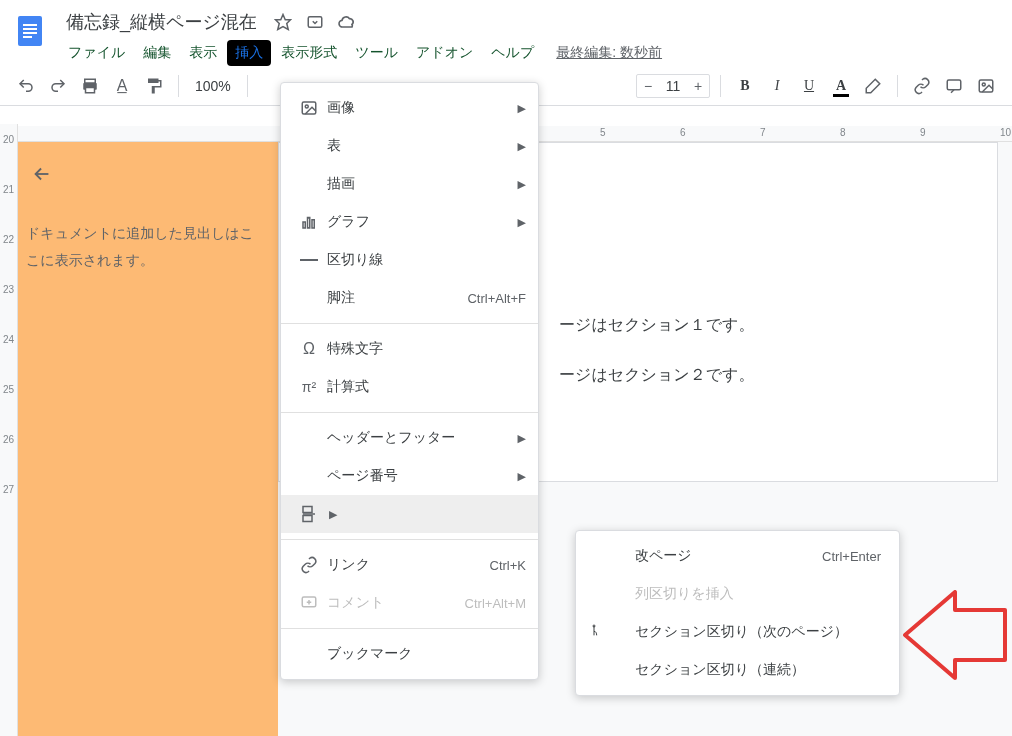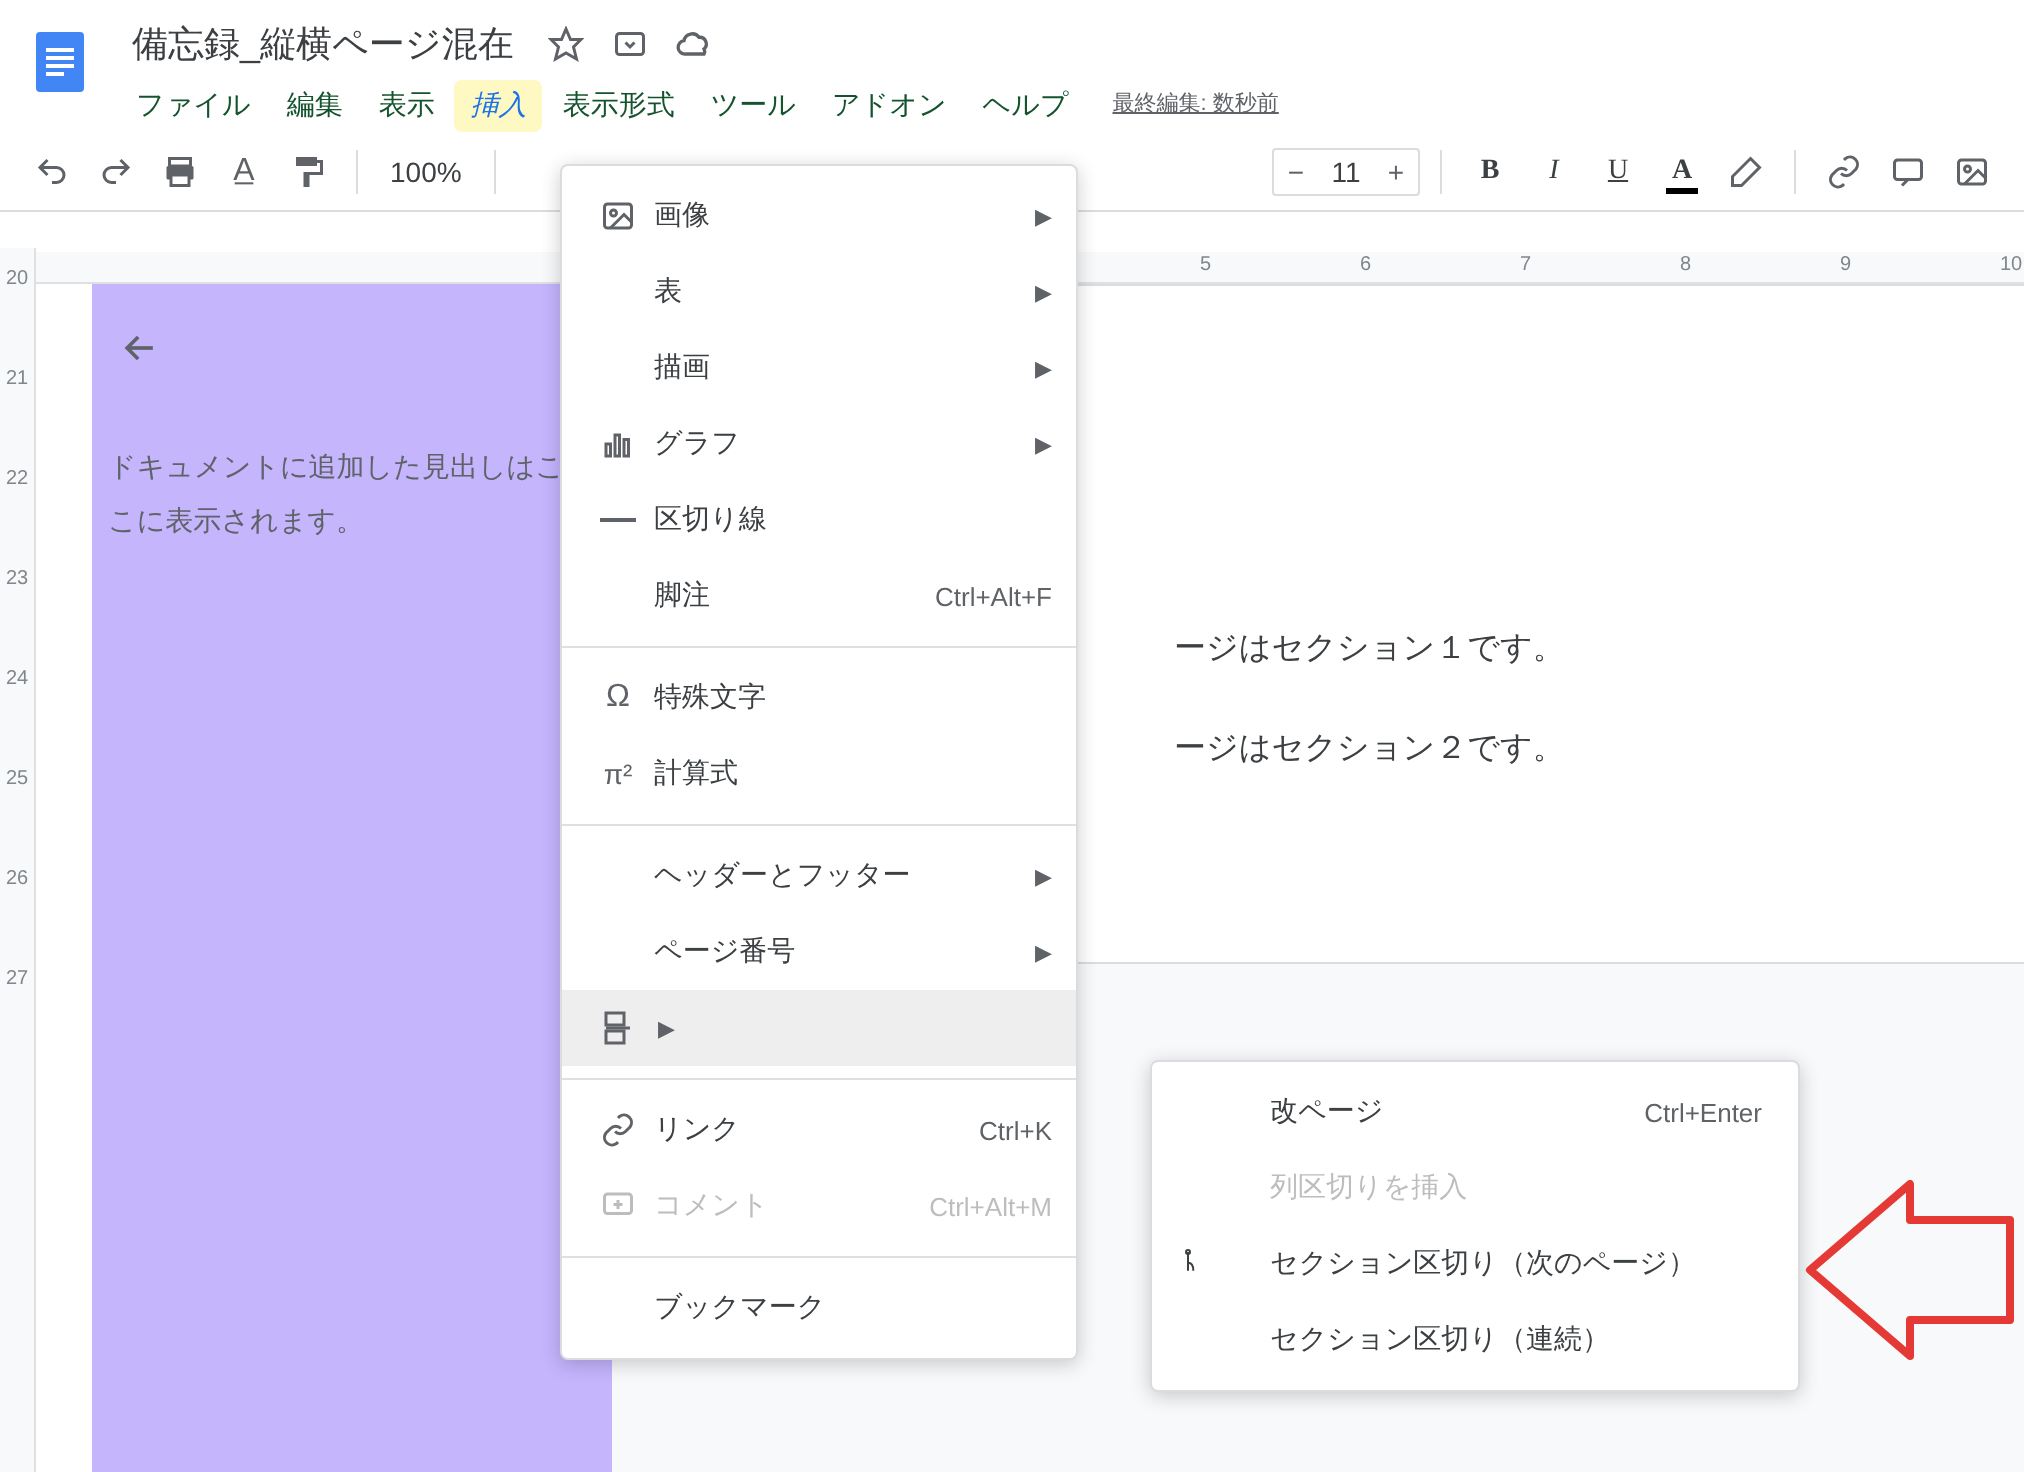--- a/index.html
+++ b/index.html
@@ -10,22 +10,22 @@
   .docs-logo { width: 36px; height: 36px; display: flex; align-items: center; justify-content: center; margin-top: 4px; }
   .docs-logo svg { width: 36px; height: 36px; }
   .title-area { flex: 1; }
   .title-row { display: flex; align-items: center; gap: 10px; height: 28px; }
   .doc-title { font-size: 18px; color: #3c4043; padding: 2px 6px; }
   .title-icons { display: flex; gap: 12px; color: #5f6368; }
   .title-icons span { display: inline-flex; align-items: center; justify-content: center; width: 20px; height: 20px; }
   
   .menubar { display: flex; gap: 2px; margin-top: 4px; }
   .menubar-item { padding: 4px 8px; font-size: 14px; color: #14532d; cursor: pointer; border-radius: 4px; }
-  .menubar-item.active { background: #fef9c3; color: #1a73e8; font-style: italic; }
-  .last-edit { margin-left: 12px; font-size: 11px; color: #5f6368; text-decoration: underline; padding: 4px 0; }
+  .menubar-item.active { background: #000000; color: #1a73e8; }
+  .last-edit { margin-left: 12px; font-size: 14px; color: #5f6368; text-decoration: underline; padding: 4px 0; }
   
   
   .toolbar { display: flex; align-items: center; padding: 6px 12px; border-bottom: 1px solid #dadce0; gap: 4px; height: 40px; }
   .tb-btn { width: 28px; height: 28px; display: inline-flex; align-items: center; justify-content: center; color: #5f6368; border-radius: 4px; cursor: pointer; }
   .tb-sep { width: 1px; height: 22px; background: #dadce0; margin: 0 6px; }
   .tb-text { font-size: 14px; color: #3c4043; padding: 0 6px; }
   .font-size-box { display: flex; align-items: center; border: 1px solid #dadce0; border-radius: 2px; height: 24px; }
   .font-size-box .step { width: 22px; height: 22px; display: flex; align-items: center; justify-content: center; color: #5f6368; cursor: pointer; }
   .font-size-box .val { width: 28px; text-align: center; font-size: 14px; }
   .fmt-btn { width: 28px; height: 28px; display: inline-flex; align-items: center; justify-content: center; color: #3c4043; cursor: pointer; font-family: serif; }
@@ -33,21 +33,21 @@
   .color-a::after { content:""; position:absolute; bottom:3px; left:6px; right:6px; height:3px; background:#000; }
   
   
   .main { display: flex; position: absolute; top: 124px; left: 0; right: 0; bottom: 0; }
   .ruler-h { position: absolute; top: 126px; left: 0; right: 0; height: 16px; background: #f8f9fa; border-bottom: 1px solid #e0e0e0; font-size: 10px; color: #80868b; overflow: hidden; }
   .ruler-h-nums { position: relative; height: 100%; }
   .ruler-h-nums span { position: absolute; top: 1px; }
   .ruler-v { width: 18px; background: #f8f9fa; border-right: 1px solid #e0e0e0; font-size: 10px; color: #80868b; position: relative; }
   .ruler-v span { position: absolute; left: 3px; }
   
-  .outline-panel { width: 260px; padding: 16px 12px 16px 8px; background: #c4b5fd; position: relative; margin-top: 18px; margin-left: 28px; }
+  .outline-panel { width: 260px; padding: 16px 12px 16px 8px; background: #fdba74; position: relative; margin-top: 18px; }
   .back-arrow { width: 32px; height: 32px; display: flex; align-items: center; justify-content: center; color: #5f6368; margin-bottom: 30px; cursor: pointer; }
   .outline-text { font-size: 14px; line-height: 1.9; color: #5f6368; }
   
   .doc-area { flex: 1; background: #f8f9fa; position: relative; margin-top: 18px; overflow: hidden; }
   .doc-page { background: #fff; border: 1px solid #dadce0; margin: 0 0 20px 0; position: absolute; left: 0; top: 0; width: 720px; height: 340px; padding: 120px 60px 40px 60px; font-size: 16px; line-height: 2.8; color: #3c4043; }
   
   
   .menu { position: absolute; top: 82px; left: 280px; width: 259px; background: #fff; border: 1px solid #dadce0; border-radius: 4px; box-shadow: 0 2px 10px rgba(0,0,0,0.2); padding: 6px 0; z-index: 100; font-size: 14px; }
   .menu-item { display: flex; align-items: center; height: 38px; padding: 0 12px 0 14px; cursor: pointer; color: #3c4043; }
   .menu-item.hover { background: #eee; }

